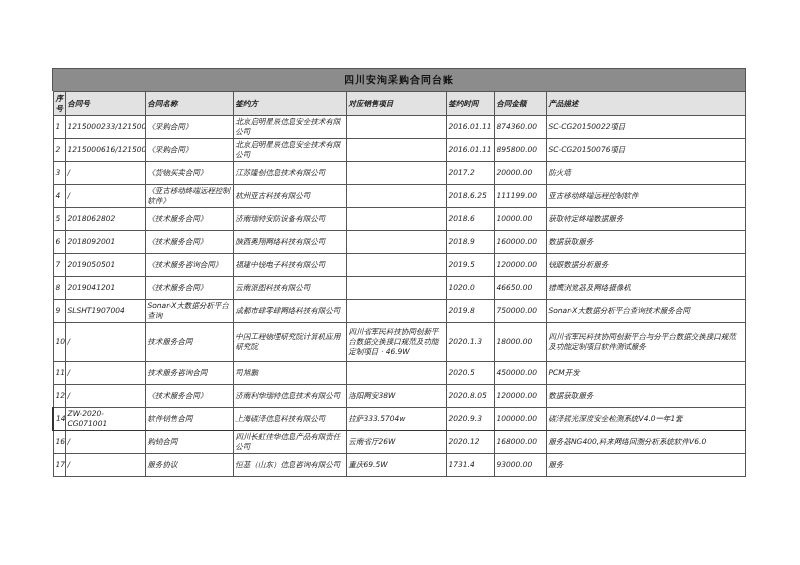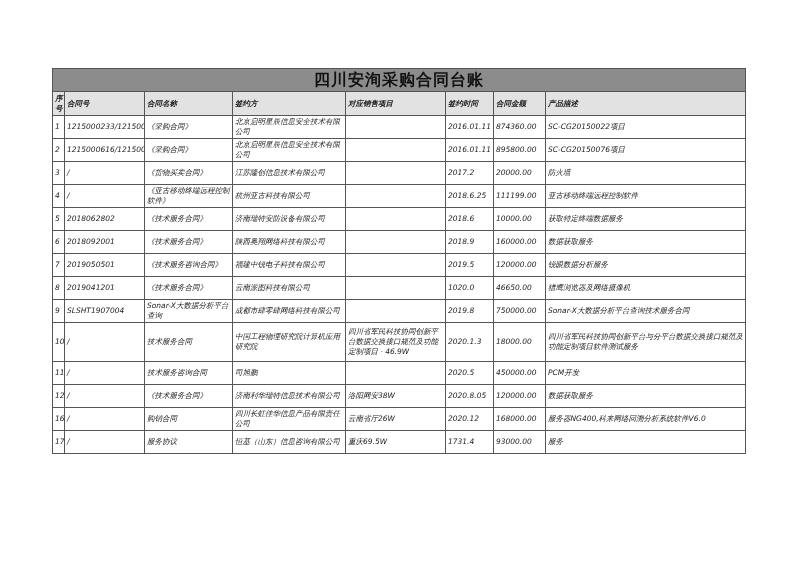--- a/index.html
+++ b/index.html
@@ -1,21 +1,21 @@
 <!DOCTYPE html>
 <html><head>
   <meta charset="utf-8">
   <style>
     html, body { margin: 0; padding: 0; background: #ffffff; }
     body { width: 800px; height: 565px; position: relative; overflow: hidden;
            font-family: "DejaVu Sans", "Liberation Sans", sans-serif; color: #222; }
     .sheet { position: absolute; left: 52px; top: 68px; width: 694px; }
     .title-band { height: 22px; background: #8c8c8c; border: 1px solid #555;
                   border-bottom: none; text-align: center; line-height: 22px;
-                  font-size: 16px; font-weight: bold; color: #111; letter-spacing: 1px; }
+                  font-size: 10px; font-weight: bold; color: #111; letter-spacing: 1px; }
     table { border-collapse: collapse; width: 694px; table-layout: fixed; font-style: italic; }
     th, td { border: 1px solid #555; font-size: 7.5px; padding: 1px 2px;
              vertical-align: middle; text-align: left; line-height: 10px;
              overflow: hidden; }
     th { background: #e2e2e2; font-weight: bold; height: 21px; }
     td { height: 20px; }
     tr.tall td { height: 20px; }
     tr.xtall td { height: 36px; }
     tr.boxed td { border-top: 1.5px solid #333; border-bottom: 1.5px solid #333; }
     tr.boxed td:first-child { border-left: 2px solid #333; }
@@ -170,20 +170,30 @@
         <tr>
           <td>12</td>
           <td>/</td>
           <td>《技术服务合同》</td>
           <td>济南利华瑞特信息技术有限公司</td>
           <td>洛阳网安38W</td>
           <td>2020.8.05</td>
           <td>120000.00</td>
           <td>数据获取服务</td>
         </tr>
+        <tr class="tall boxed">
+          <td>14</td>
+          <td>ZW-2020-CG071001</td>
+          <td>软件销售合同</td>
+          <td>上海碳泽信息科技有限公司</td>
+          <td>拉萨333.5704w</td>
+          <td>2020.9.3</td>
+          <td>100000.00</td>
+          <td>碳泽摇光深度安全检测系统V4.0一年1套</td>
+        </tr>
         <tr class="tall">
           <td>16</td>
           <td>/</td>
           <td>购销合同</td>
           <td>四川长虹佳华信息产品有限责任公司</td>
           <td>云南省厅26W</td>
           <td>2020.12</td>
           <td>168000.00</td>
           <td>服务器NG400,科来网络回溯分析系统软件V6.0</td>
         </tr>

